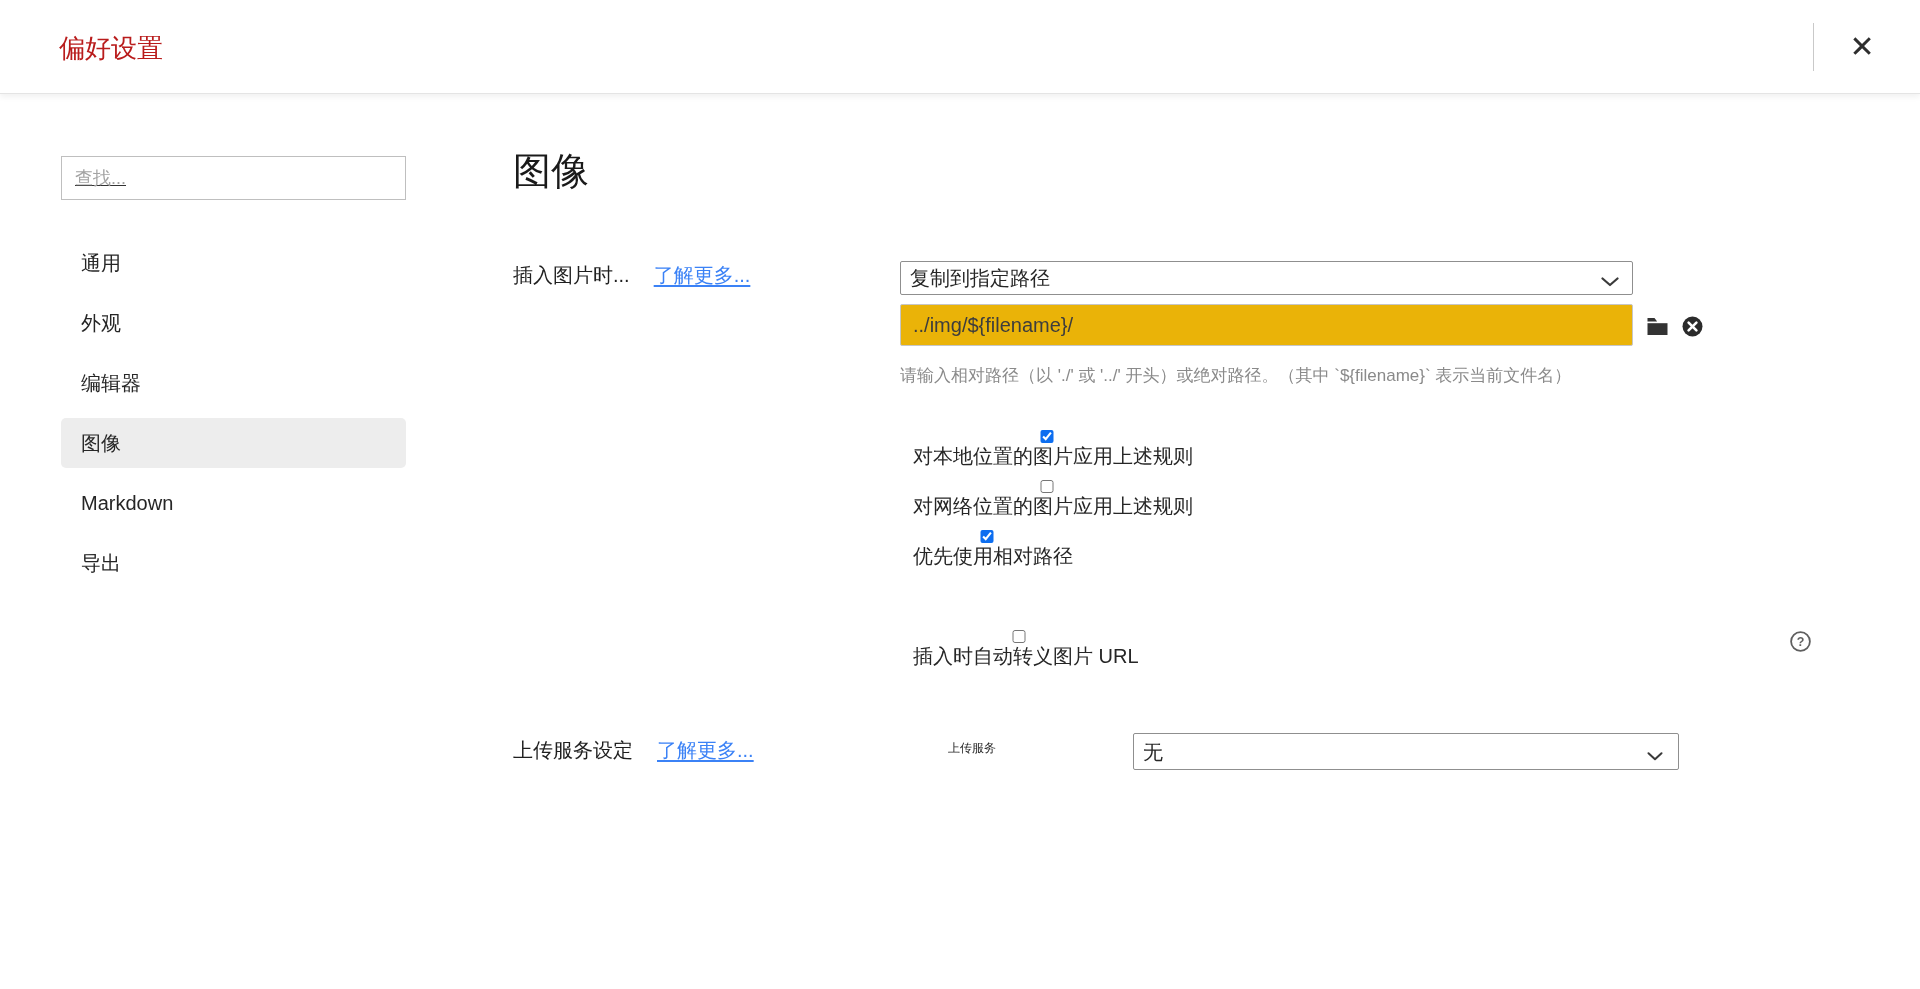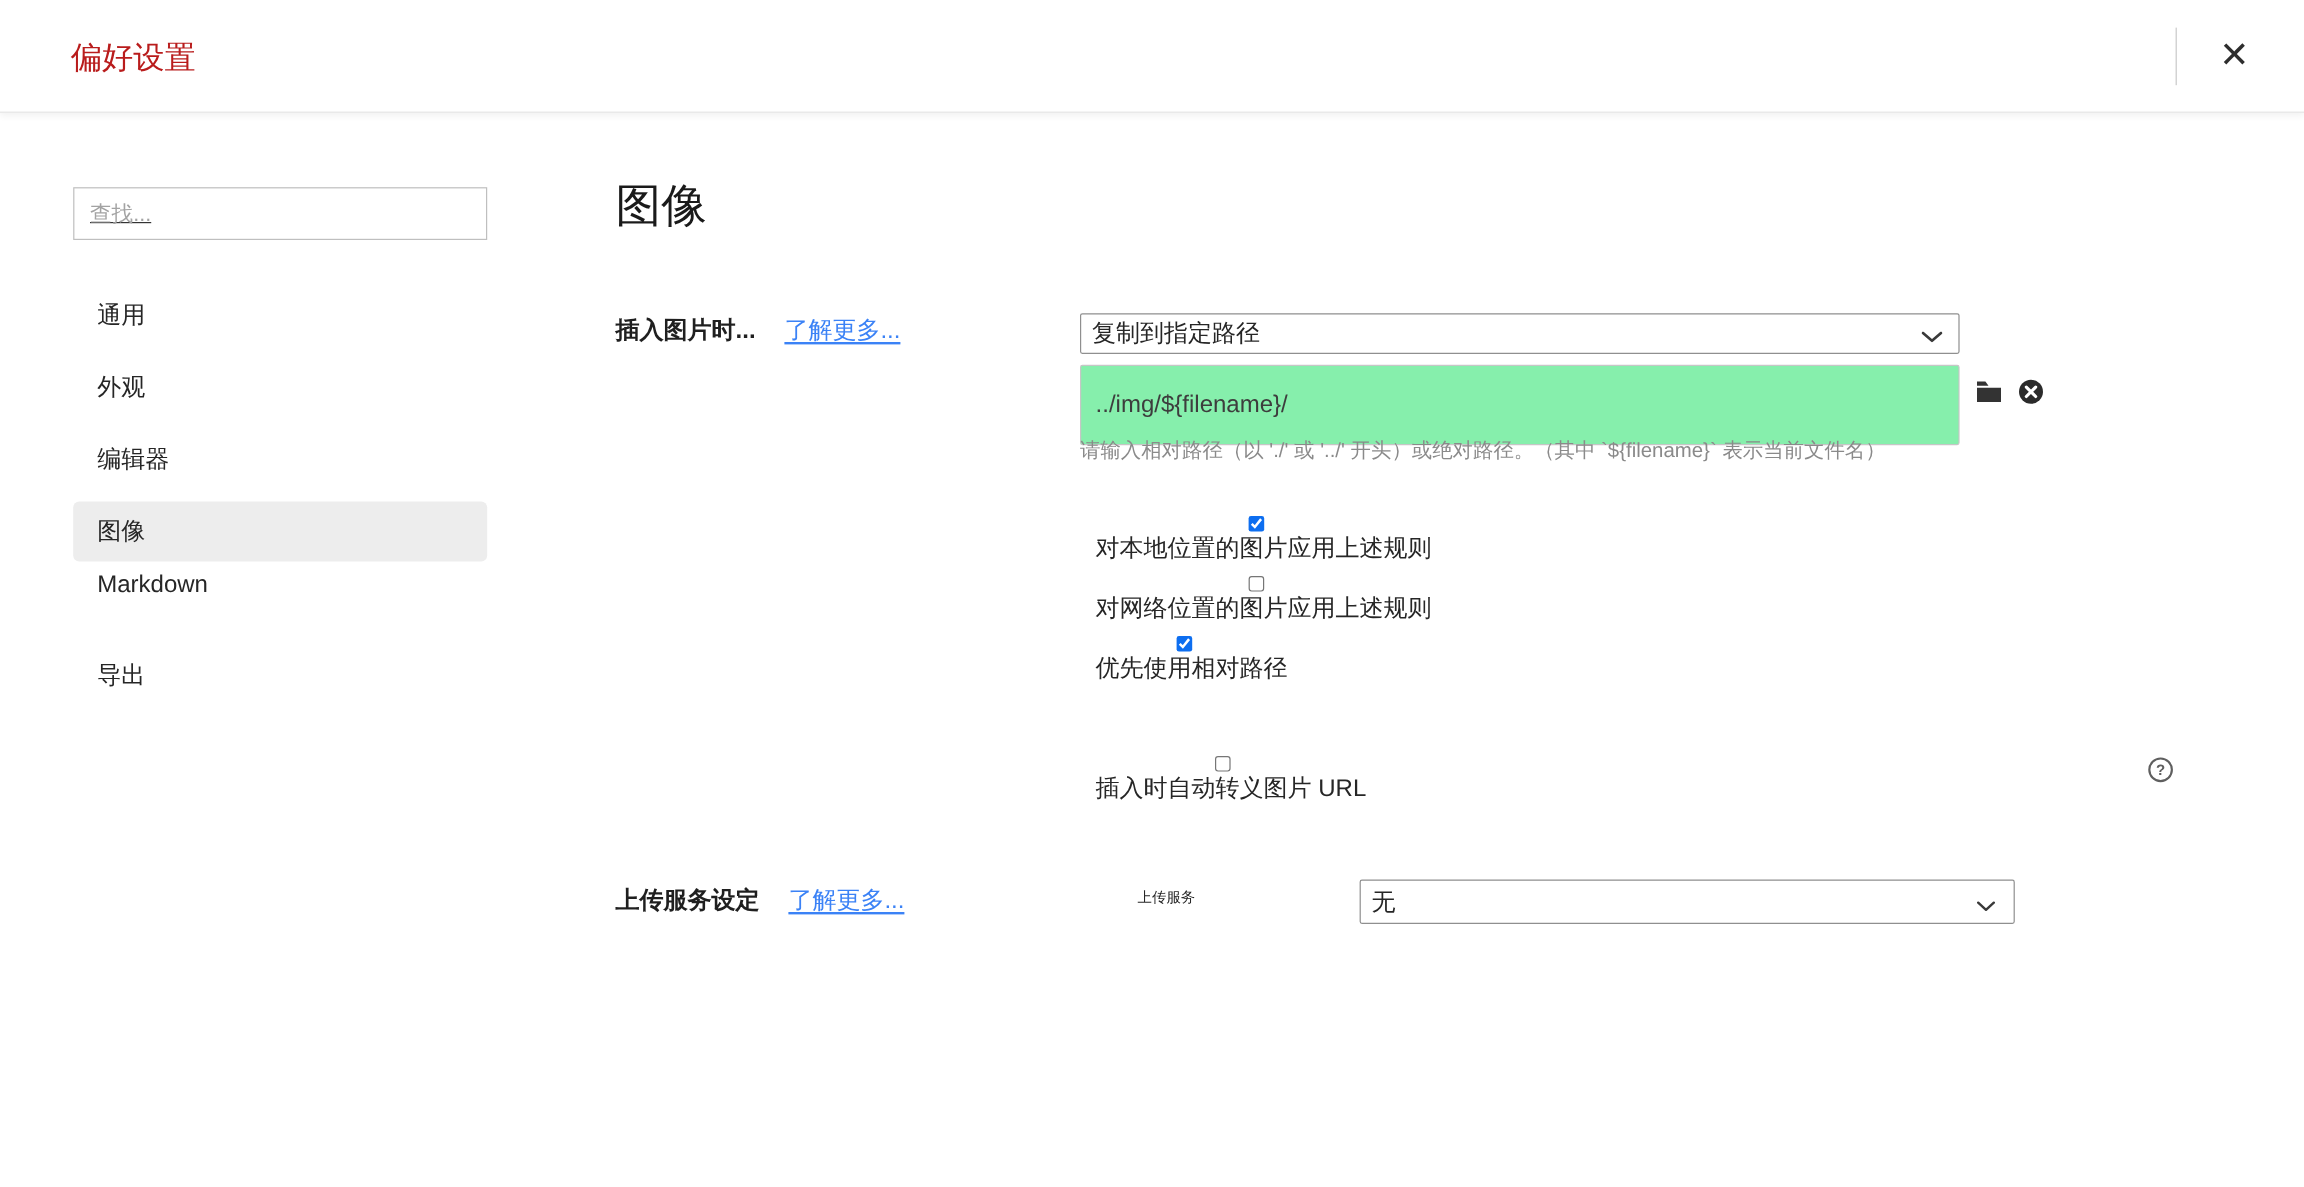--- a/index.html
+++ b/index.html
@@ -38,42 +38,42 @@
     border-radius: 5px; cursor: pointer;
   }
   .nav-item.active { background: #ededed; }
 
   
   .page-heading { position: absolute; left: 513px; top: 146px; font-size: 38px; font-weight: 400; color: #1a1a1a; }
 
   .row-label-group { position: absolute; display: flex; align-items: baseline; gap: 24px; }
   .group-insert { left: 513px; top: 262px; }
   .group-upload { left: 513px; top: 737px; }
-  .bold-label { font-size: 20px; font-weight: 700; color: #1f1f1f; white-space: nowrap; }
+  .bold-label { font-size: 20px; font-weight: 400; color: #1f1f1f; white-space: nowrap; }
   .learn-link {
     font-size: 20px; color: #3b82f6; text-decoration: underline;
     text-underline-offset: 3px; cursor: pointer; white-space: nowrap;
   }
 
   .sel {
     position: absolute; appearance: none; -webkit-appearance: none;
     border: 1px solid #8f8f8f; border-radius: 2px; background: #fff;
     font-size: 20px; color: #262626; padding: 0 47px 0 9px; outline: none;
     font-family: inherit;
   }
   .sel-action { left: 900px; top: 261px; width: 733px; height: 34px; }
   .sel-service { left: 1133px; top: 733px; width: 546px; height: 37px; }
   .sel-chevron { position: absolute; pointer-events: none; }
   .chev-1 { left: 1601px; top: 273px; }
   .chev-2 { left: 1647px; top: 747px; }
 
   .path-input {
-    position: absolute; left: 900px; top: 304px; width: 733px; height: 67px;
+    position: absolute; left: 900px; top: 304px; width: 733px; height: 42px;
     border: 1px solid #c6c6c6; border-radius: 2px; padding: 0 12px;
-    font-size: 20px; color: #3d3d3d; outline: none; background: #86efac;
+    font-size: 20px; color: #3d3d3d; outline: none; background: #eab308;
     font-family: inherit;
   }
   .icon-btn { position: absolute; background: none; border: none; padding: 0; cursor: pointer; line-height: 0; }
   .folder-btn { left: 1646px; top: 316px; }
   .clear-btn  { left: 1681px; top: 315px; }
 
   .hint-text { position: absolute; left: 900px; top: 364px; font-size: 17px; color: #8a8a8a; white-space: nowrap; }
 
   .check-row {
     position: absolute; left: 900px; height: 28px;
@@ -106,21 +106,21 @@
   </div>
   <div class="nav-item" style="top:298px">
     <span>外观</span>
   </div>
   <div class="nav-item" style="top:358px">
     <span>编辑器</span>
   </div>
   <div class="nav-item active" style="top:418px">
     <span>图像</span>
   </div>
-  <div class="nav-item" style="top:462px">
+  <div class="nav-item" style="top:478px">
     <span>Markdown</span>
   </div>
   <div class="nav-item" style="top:538px">
     <span>导出</span>
   </div>
 
   <div class="page-heading">图像</div>
 
   <div class="row-label-group group-insert">
     <span class="bold-label">插入图片时...</span>

